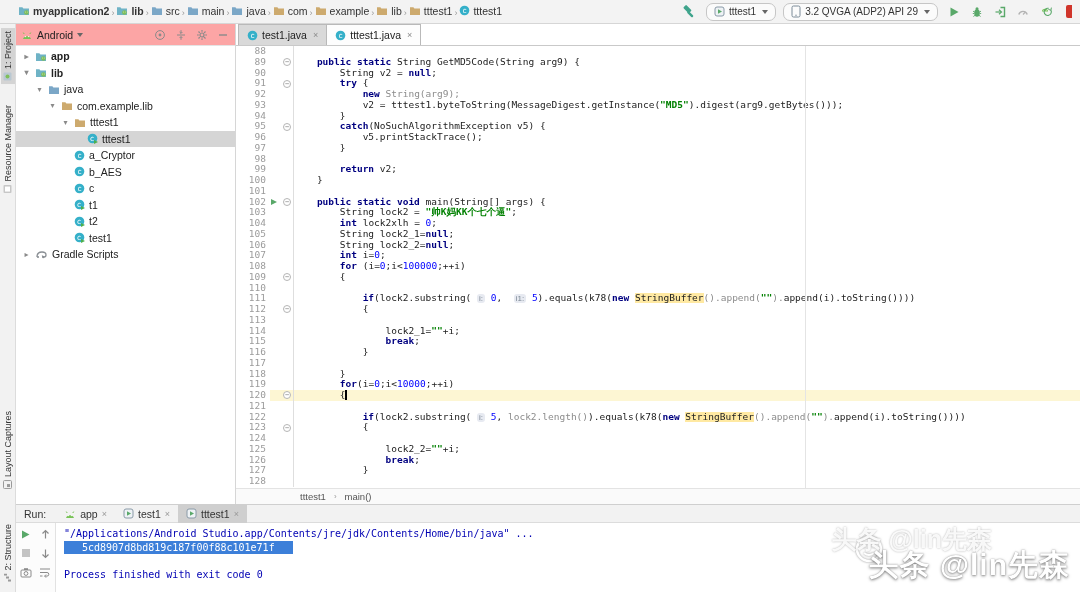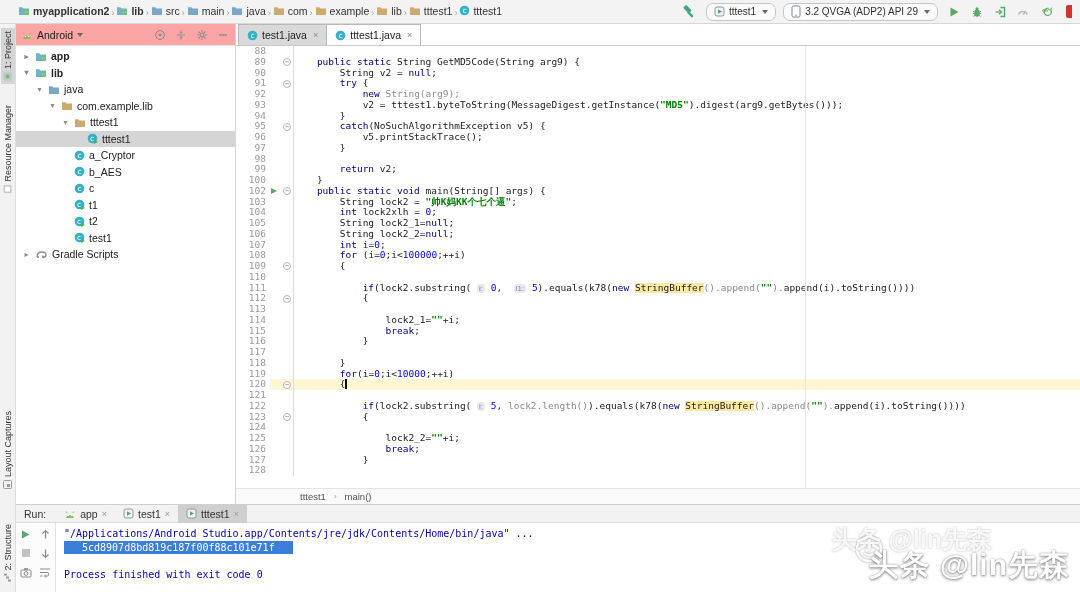--- a/index.html
+++ b/index.html
@@ -41,21 +41,21 @@
   .etab .x{color:#8a8a8a;font-size:9px;margin-left:2px}
   .codewrap{flex:1;position:relative;overflow:hidden;font-family:"DejaVu Sans Mono",monospace;font-size:9.5px;line-height:10.75px}
   .marginline{position:absolute;top:0;bottom:0;left:569px;width:1px;background:#e4e4e4}
   .cline{display:flex;height:10.75px;white-space:pre;overflow:hidden}
   .gnum{width:34px;flex:none;text-align:right;color:#9b9b9b;padding-right:4px}
   .gextra{width:24px;flex:none;display:flex;align-items:center;gap:1px;border-right:1px solid #dedede;padding-left:1px}
   .ctext{flex:1;min-width:0}
   .cline.hl .gextra,.cline.hl .ctext{background:#fdf6d3}
   .runarrow{width:0;height:0;border-top:3.5px solid transparent;border-bottom:3.5px solid transparent;border-left:6px solid #59a869}
   .foldm{width:8px;height:8px;border:1px solid #b5b5b5;border-radius:50%;background:#fff;color:#777;font-size:7px;line-height:6px;text-align:center;margin-left:auto;margin-right:2px}
-  .tk.kw{color:#000080;font-weight:normal}
+  .tk.kw{color:#000080;font-weight:bold}
   .tk.str{color:#008000;font-weight:bold}
   .tk.num{color:#0000ff}
   .tk.gray{color:#8c8c8c}
   .tk.it{}
   .tk.uvar{}
   .tk.hlid{background:#ffe9a2}
   .tk.hint{background:#e7eaf1;color:#7b8794;border-radius:3px;font-size:8px;padding:0 2px;font-family:"Liberation Sans",sans-serif}
   .caret{display:inline-block;width:1.2px;height:9.5px;background:#000;vertical-align:-1.5px}
   .ecrumb{height:16px;background:#fafafa;border-top:1px solid #e3e3e3;display:flex;align-items:center;padding-left:64px;gap:6px;font-size:9.5px;color:#555}
   .ecrumb .sep{font-size:8px}
@@ -501,20 +501,21 @@
           <div class="cline"><span class="gnum">91</span><span class="gextra"><span class="foldm">−</span></span><span class="ctext"><span class="tk plain">        </span><span class="tk kw">try</span><span class="tk plain"> {</span></span></div>
           <div class="cline"><span class="gnum">92</span><span class="gextra"></span><span class="ctext"><span class="tk plain">            </span><span class="tk kw">new</span><span class="tk gray"> String(arg9);</span></span></div>
           <div class="cline"><span class="gnum">93</span><span class="gextra"></span><span class="ctext"><span class="tk plain">            </span><span class="tk uvar">v2</span><span class="tk plain"> = tttest1.</span><span class="tk it">byteToString</span><span class="tk plain">(MessageDigest.</span><span class="tk it">getInstance</span><span class="tk plain">(</span><span class="tk str">"MD5"</span><span class="tk plain">).digest(arg9.getBytes()));</span></span></div>
           <div class="cline"><span class="gnum">94</span><span class="gextra"></span><span class="ctext"><span class="tk plain">        }</span></span></div>
           <div class="cline"><span class="gnum">95</span><span class="gextra"><span class="foldm">−</span></span><span class="ctext"><span class="tk plain">        </span><span class="tk kw">catch</span><span class="tk plain">(NoSuchAlgorithmException v5) {</span></span></div>
           <div class="cline"><span class="gnum">96</span><span class="gextra"></span><span class="ctext"><span class="tk plain">            v5.printStackTrace();</span></span></div>
           <div class="cline"><span class="gnum">97</span><span class="gextra"></span><span class="ctext"><span class="tk plain">        }</span></span></div>
           <div class="cline"><span class="gnum">98</span><span class="gextra"></span><span class="ctext"></span></div>
           <div class="cline"><span class="gnum">99</span><span class="gextra"></span><span class="ctext"><span class="tk plain">        </span><span class="tk kw">return</span><span class="tk plain"> </span><span class="tk uvar">v2</span><span class="tk plain">;</span></span></div>
           <div class="cline"><span class="gnum">100</span><span class="gextra"></span><span class="ctext"><span class="tk plain">    }</span></span></div>
+          <div class="cline"><span class="gnum">101</span><span class="gextra"></span><span class="ctext"></span></div>
           <div class="cline"><span class="gnum">102</span><span class="gextra"><span class="runarrow"></span><span class="foldm">−</span></span><span class="ctext"><span class="tk plain">    </span><span class="tk kw">public static void</span><span class="tk plain"> main(String[] args) {</span></span></div>
           <div class="cline"><span class="gnum">103</span><span class="gextra"></span><span class="ctext"><span class="tk plain">        String lock2 = </span><span class="tk str">"帅K妈KK个七个逼"</span><span class="tk plain">;</span></span></div>
           <div class="cline"><span class="gnum">104</span><span class="gextra"></span><span class="ctext"><span class="tk plain">        </span><span class="tk kw">int</span><span class="tk plain"> </span><span class="tk uvar">lock2xlh</span><span class="tk plain"> = </span><span class="tk num">0</span><span class="tk plain">;</span></span></div>
           <div class="cline"><span class="gnum">105</span><span class="gextra"></span><span class="ctext"><span class="tk plain">        String </span><span class="tk uvar">lock2_1</span><span class="tk plain">=</span><span class="tk kw">null</span><span class="tk plain">;</span></span></div>
           <div class="cline"><span class="gnum">106</span><span class="gextra"></span><span class="ctext"><span class="tk plain">        String </span><span class="tk uvar">lock2_2</span><span class="tk plain">=</span><span class="tk kw">null</span><span class="tk plain">;</span></span></div>
           <div class="cline"><span class="gnum">107</span><span class="gextra"></span><span class="ctext"><span class="tk plain">        </span><span class="tk kw">int</span><span class="tk plain"> </span><span class="tk uvar">i</span><span class="tk plain">=</span><span class="tk num">0</span><span class="tk plain">;</span></span></div>
           <div class="cline"><span class="gnum">108</span><span class="gextra"></span><span class="ctext"><span class="tk plain">        </span><span class="tk kw">for</span><span class="tk plain"> (</span><span class="tk uvar">i</span><span class="tk plain">=</span><span class="tk num">0</span><span class="tk plain">;</span><span class="tk uvar">i</span><span class="tk plain">&lt;</span><span class="tk num">100000</span><span class="tk plain">;++</span><span class="tk uvar">i</span><span class="tk plain">)</span></span></div>
           <div class="cline"><span class="gnum">109</span><span class="gextra"><span class="foldm">−</span></span><span class="ctext"><span class="tk plain">        {</span></span></div>
           <div class="cline"><span class="gnum">110</span><span class="gextra"></span><span class="ctext"></span></div>
           <div class="cline"><span class="gnum">111</span><span class="gextra"></span><span class="ctext"><span class="tk plain">            </span><span class="tk kw">if</span><span class="tk plain">(lock2.substring( </span><span class="tk hint">i:</span><span class="tk plain"> </span><span class="tk num">0</span><span class="tk plain">,  </span><span class="tk hint">i1:</span><span class="tk plain"> </span><span class="tk num">5</span><span class="tk plain">).equals(</span><span class="tk it">k78</span><span class="tk plain">(</span><span class="tk kw">new</span><span class="tk plain"> </span><span class="tk hlid">StringBuffer</span><span class="tk gray">().append(</span><span class="tk str">""</span><span class="tk gray">).</span><span class="tk plain">append(</span><span class="tk uvar">i</span><span class="tk plain">).toString())))</span></span></div>

